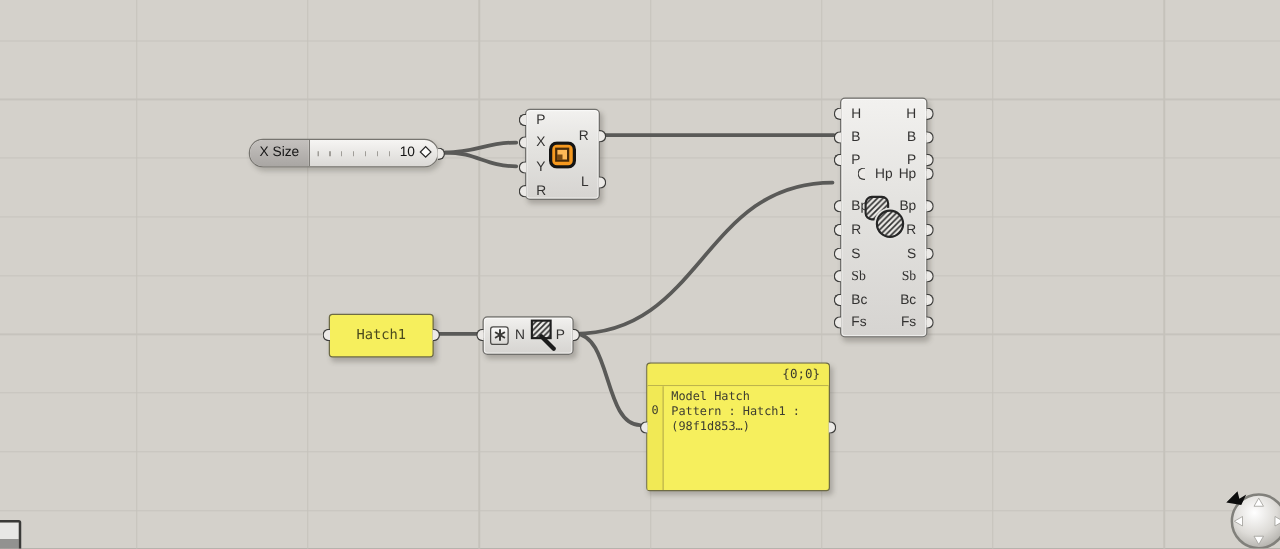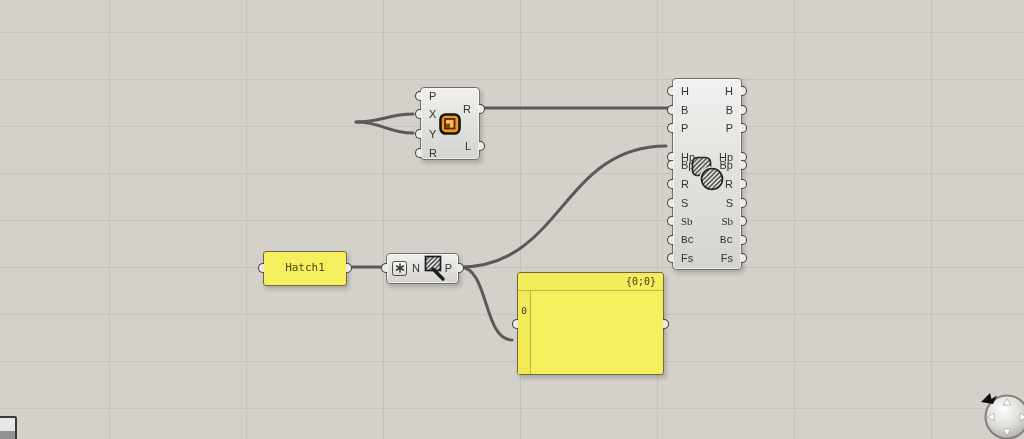--- a/index.html
+++ b/index.html
@@ -92,20 +92,27 @@
     <g fill="none" stroke="#5a5a58" stroke-width="3" stroke-linecap="round">
       <path d="M356,122 C382,122 388,114 413,114"></path>
       <path d="M356,122 C382,122 388,133 413,133"></path>
       <path d="M484,108 L667,108"></path>
       <path d="M460,267 C562,267 562,146 666,146"></path>
       <path d="M460,267 C489,267 483,340 512,340"></path>
       <path d="M348,267 L385,267"></path>
     </g>
   </svg>
 
+  <div class="slider">
+    <div class="labelbox">X Size</div>
+    <div class="ticks"></div>
+    <div class="val">10</div>
+    <div class="grip"></div>
+    <span class="nub out" style="top:6px;"></span>
+  </div>
 
   <div class="comp" style="left:420px;top:87px;width:58px;height:71px;">
     <div class="prow" style="top:1px;">
         <span class="nub in"></span>
         <span class="lab-l">P</span>
       </div>
     <div class="prow" style="top:19px;">
         <span class="nub in"></span>
         <span class="lab-l">X</span>
       </div>
@@ -176,21 +183,21 @@
         <span class="lab-l">B</span>
         <span class="lab-r">B</span>
         <span class="nub out"></span>
       </div>
     <div class="prow" style="top:42px;">
         <span class="nub in"></span>
         <span class="lab-l">P</span>
         <span class="lab-r">P</span>
         <span class="nub out"></span>
       </div>
-    <div class="prow" style="top:71px;">
+    <div class="prow" style="top:53px;margin-left:19px;">
         <span class="nub in"></span>
         <span class="lab-l">Hp</span>
         <span class="lab-r">Hp</span>
         <span class="nub out"></span>
       </div>
     <div class="prow" style="top:79px;text-align:center;">
         <span class="nub in"></span>
         <span class="lab-l">Bp</span>
         <span class="lab-r">Bp</span>
         <span class="nub out"></span>
@@ -206,21 +213,21 @@
         <span class="lab-l">S</span>
         <span class="lab-r">S</span>
         <span class="nub out"></span>
       </div>
     <div class="prow" style="top:135px;font-family:Liberation Serif, serif;">
         <span class="nub in"></span>
         <span class="lab-l">Sb</span>
         <span class="lab-r">Sb</span>
         <span class="nub out"></span>
       </div>
-    <div class="prow" style="top:154px;font-family:Liberation Mono, monospace;">
+    <div class="prow" style="top:154px;">
         <span class="nub in"></span>
         <span class="lab-l">Bc</span>
         <span class="lab-r">Bc</span>
         <span class="nub out"></span>
       </div>
     <div class="prow" style="top:172px;text-decoration:underline;">
         <span class="nub in"></span>
         <span class="lab-l">Fs</span>
         <span class="lab-r">Fs</span>
         <span class="nub out"></span>
@@ -231,24 +238,29 @@
           <rect width="4.5" height="4.5" fill="#eceae6"></rect>
           <path d="M0,4.5 l4.5,-4.5 M-1.1,1.1 l2.2,-2.2 M3.4,5.6 l2.2,-2.2" stroke="#2e2e2e" stroke-width="1.3"></path>
         </pattern>
       </defs>
       <rect x="1.5" y="1.5" width="18" height="18" rx="5" fill="url(#ph2)" stroke="#262626" stroke-width="1.7"></rect>
       <circle cx="21" cy="23" r="11.5" fill="#e3e2df" stroke="#e3e2df" stroke-width="2.5"></circle>
       <circle cx="21" cy="23" r="10.5" fill="url(#ph2)" stroke="#262626" stroke-width="1.7"></circle>
     </svg>
   </div>
 
-  <div class="panel" style="left:517px;top:272px;width:145px;height:101px;">
+  <div class="panel" style="left:517px;top:290px;width:145px;height:101px;">
     <div class="op-header">{0;0}</div>
     <div class="op-body">
       <div class="op-gutter">0</div>
+      <div class="op-lines">
+        <div>Model Hatch</div>
+        <div>Pattern : Hatch1 :</div>
+        <div>(98f1d853…)</div>
+      </div>
     </div>
     <span class="nub in" style="top:46px;"></span>
     <span class="nub out" style="top:46px;"></span>
   </div>
 
   <div class="corner-chip"></div>
 
   <svg class="navball" width="52" height="47" viewBox="0 0 52 47">
     <defs>
       <radialGradient id="nb1" cx="42%" cy="34%" r="75%">

